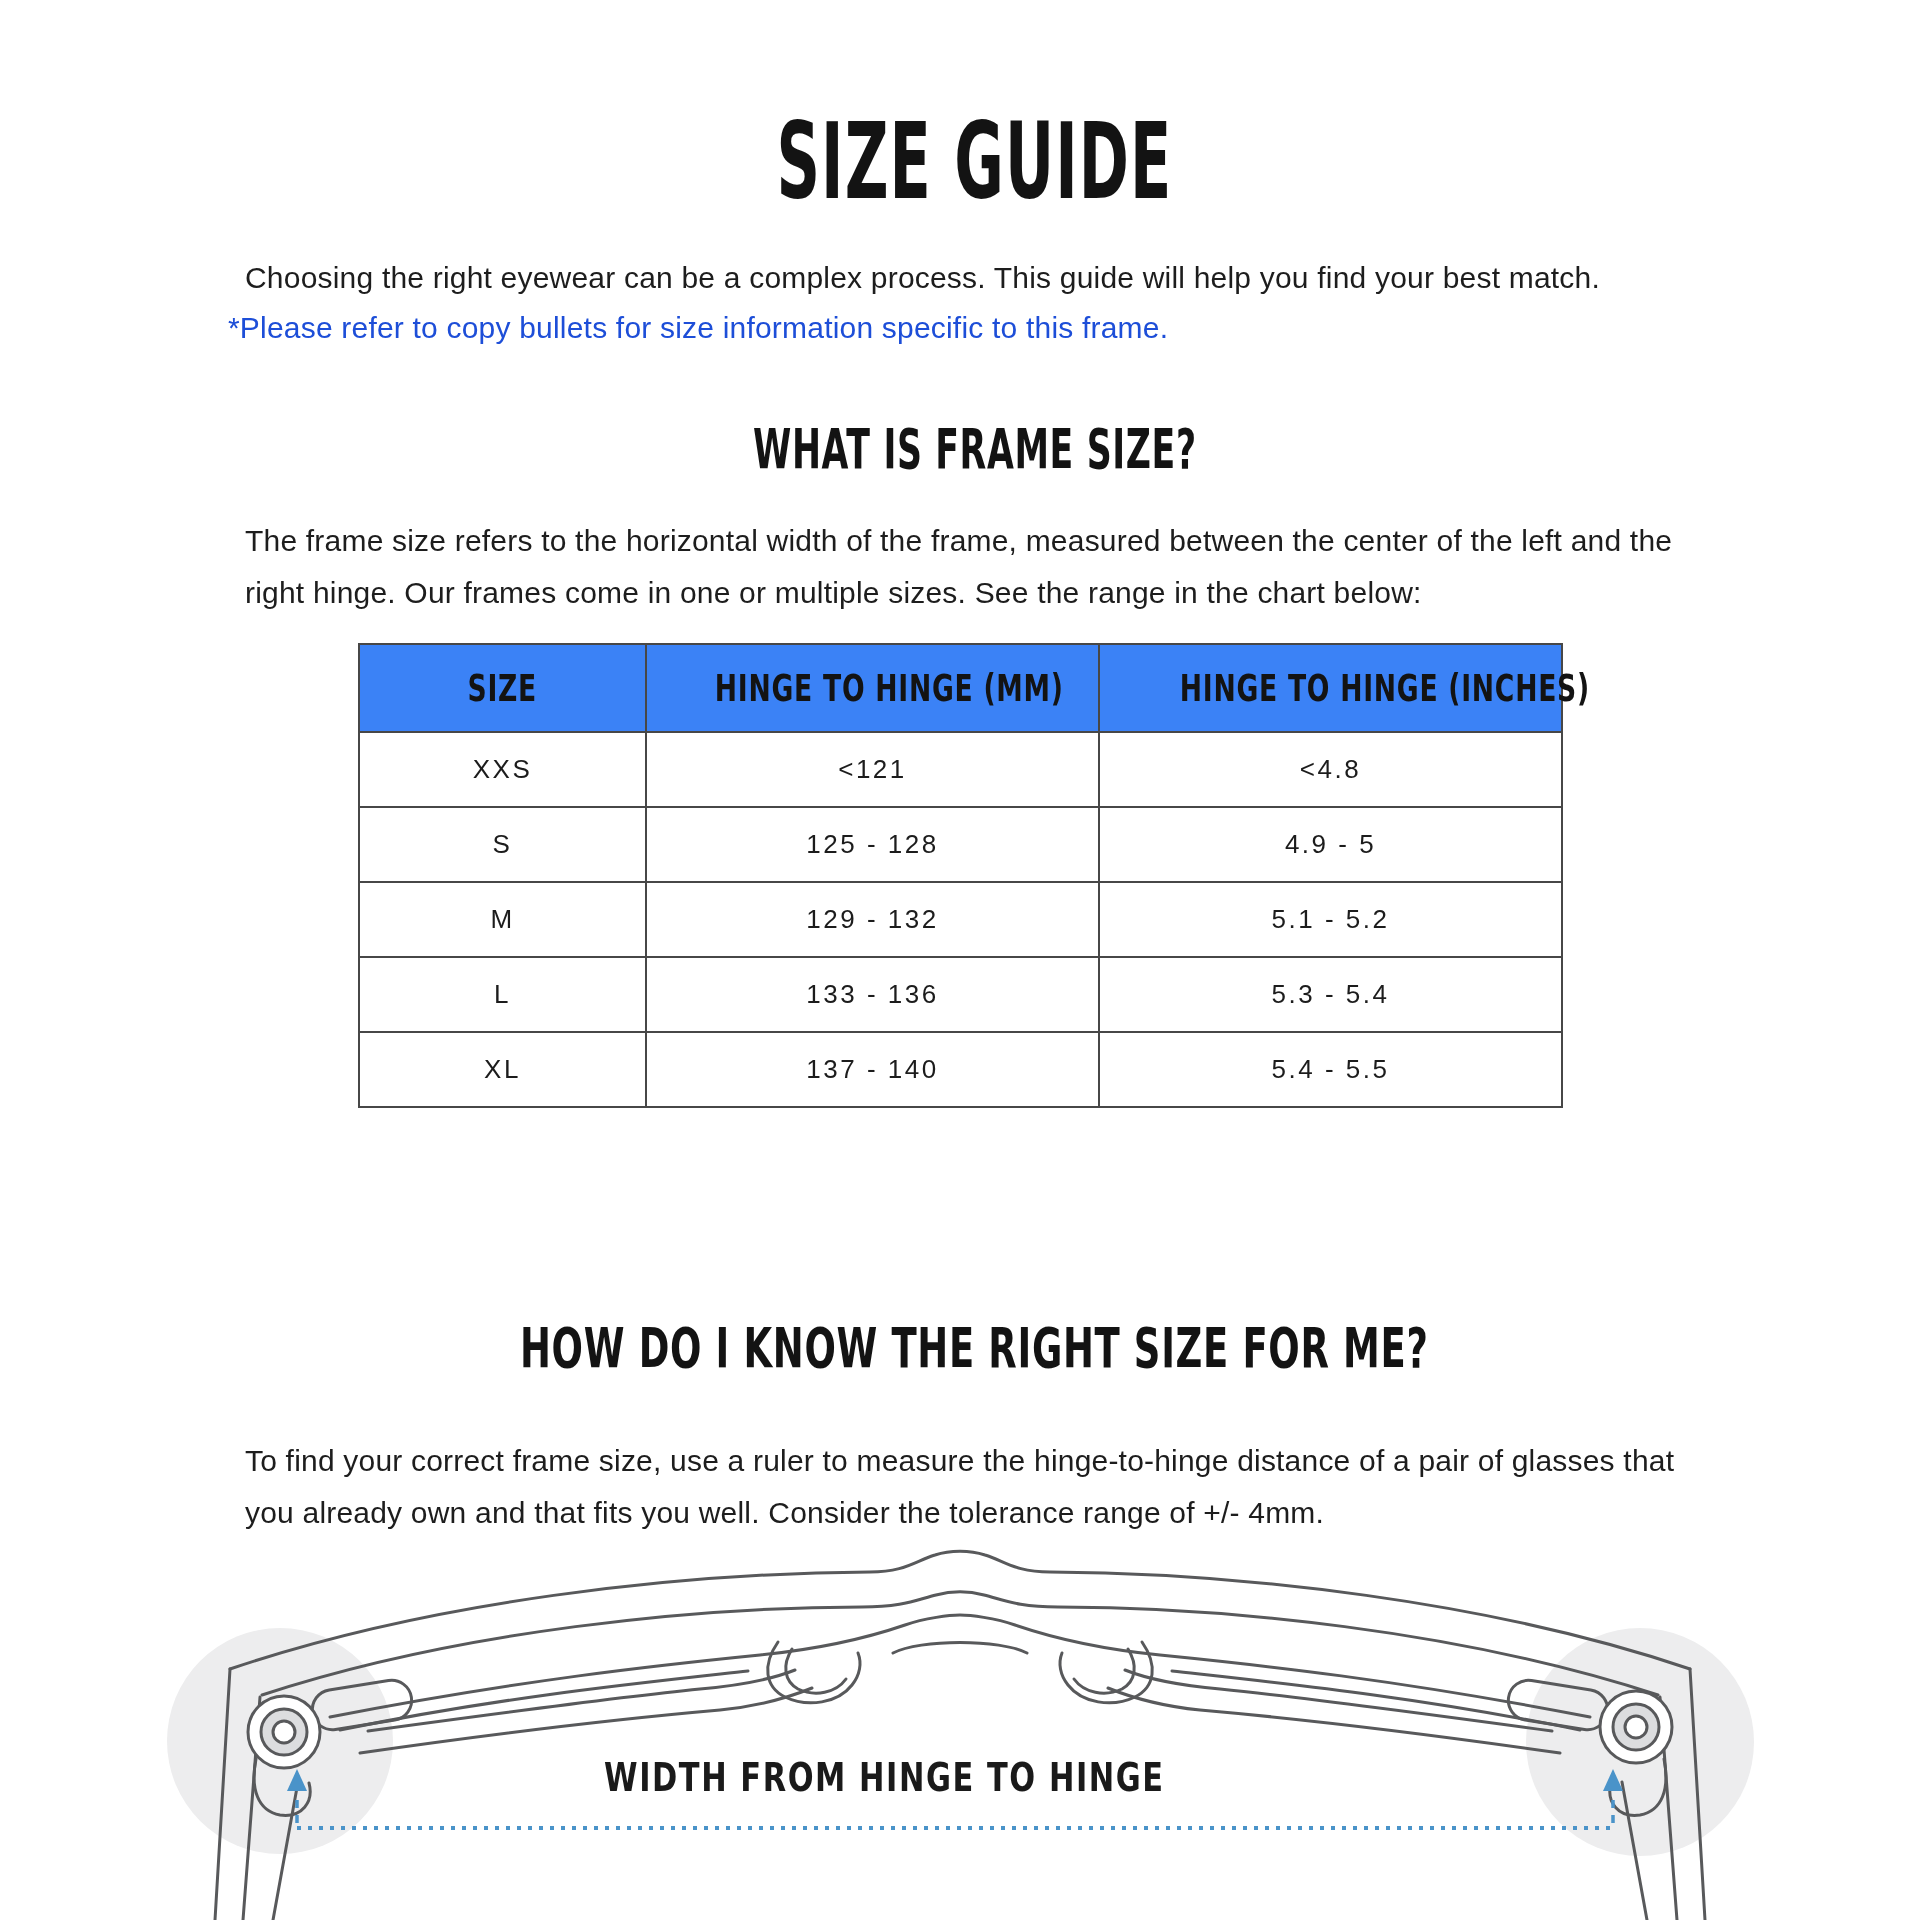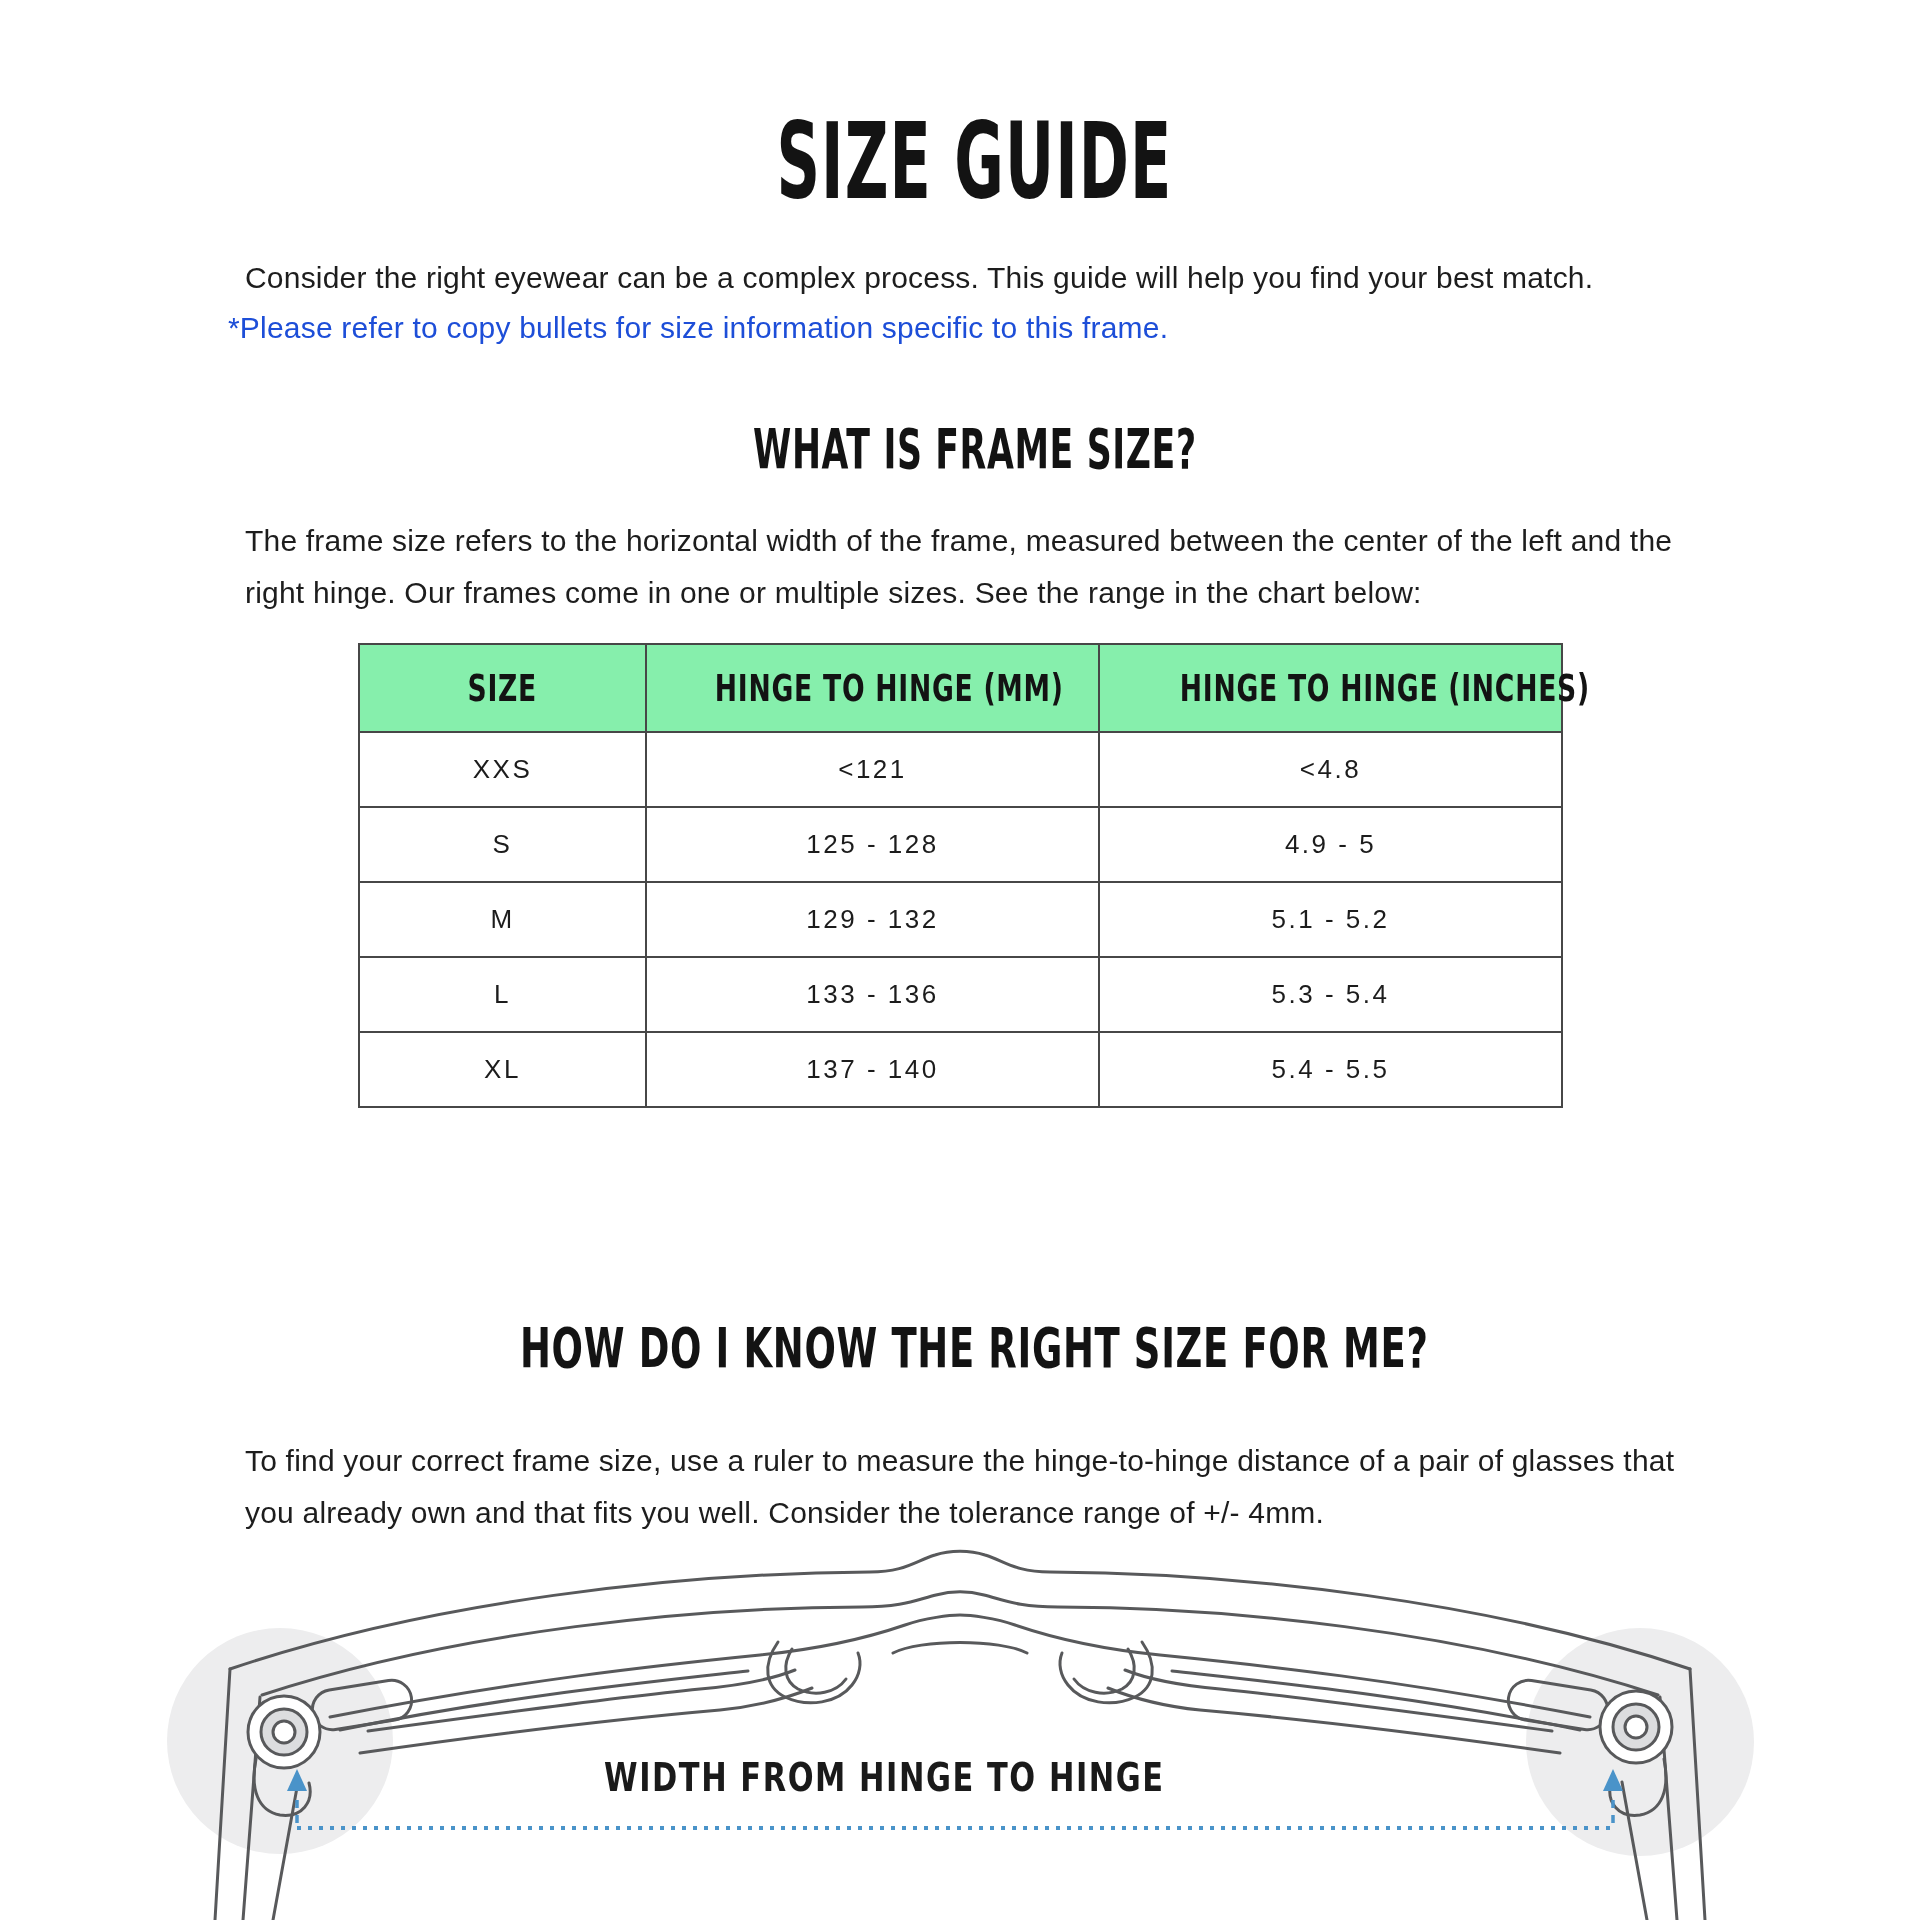--- a/index.html
+++ b/index.html
@@ -30,41 +30,41 @@
   .ptext{position:absolute;font-size:30px;letter-spacing:.2px;line-height:52px;color:#1d1d1d;}
   .intro{left:245px;top:222px;white-space:nowrap;}
   .note{left:228px;top:272px;white-space:nowrap;color:#1d4ed8;}
   .p2{left:245px;top:485px;width:1485px;}
   .p3{left:245px;top:1405px;width:1450px;}
 
   
   .size-table{position:absolute;left:358px;top:643px;width:1203px;
               border-collapse:collapse;table-layout:fixed;background:#ffffff;}
   .size-table th,.size-table td{border:2px solid #474747;padding:0;text-align:center;vertical-align:middle;}
-  .size-table th{height:86px;background:#86efac;text-decoration:underline;}
+  .size-table th{height:86px;background:#3b82f6;text-decoration:underline;}
   .size-table td{height:73px;font-size:26px;letter-spacing:2.5px;color:#1c1c1c;}
   .thx{display:inline-block;font-family:"DejaVu Sans",sans-serif;font-weight:bold;
        font-size:37px;transform:scaleX(.72);letter-spacing:1px;color:#131313;white-space:nowrap;}
 
   
   .diagram{position:absolute;left:0;top:1545px;width:1768px;height:375px;}
   .diagram svg{position:absolute;left:0;top:0;}
   .diagram-label{position:absolute;left:0;right:0;top:210px;text-align:center;}
 </style>
 </head>
 <body>
 
 <div class="page">
 
 
   <div class="hwrap h1">
     <span class="cx cx-h1">SIZE GUIDE</span>
   </div>
 
-  <p class="ptext intro">Consider the right eyewear can be a complex process. This guide will help you find your best match.</p>
+  <p class="ptext intro">Choosing the right eyewear can be a complex process. This guide will help you find your best match.</p>
   <p class="ptext note">*Please refer to copy bullets for size information specific to this frame.</p>
 
   <div class="hwrap h2">
     <span class="cx cx-h2">WHAT IS FRAME SIZE?</span>
   </div>
   <p class="ptext p2">The frame size refers to the horizontal width of the frame, measured between the center of the left and the right hinge. Our frames come in one or multiple sizes. See the range in the chart below:</p>
 
   <table class="size-table">
     <colgroup>
         <col style="width:287px">

